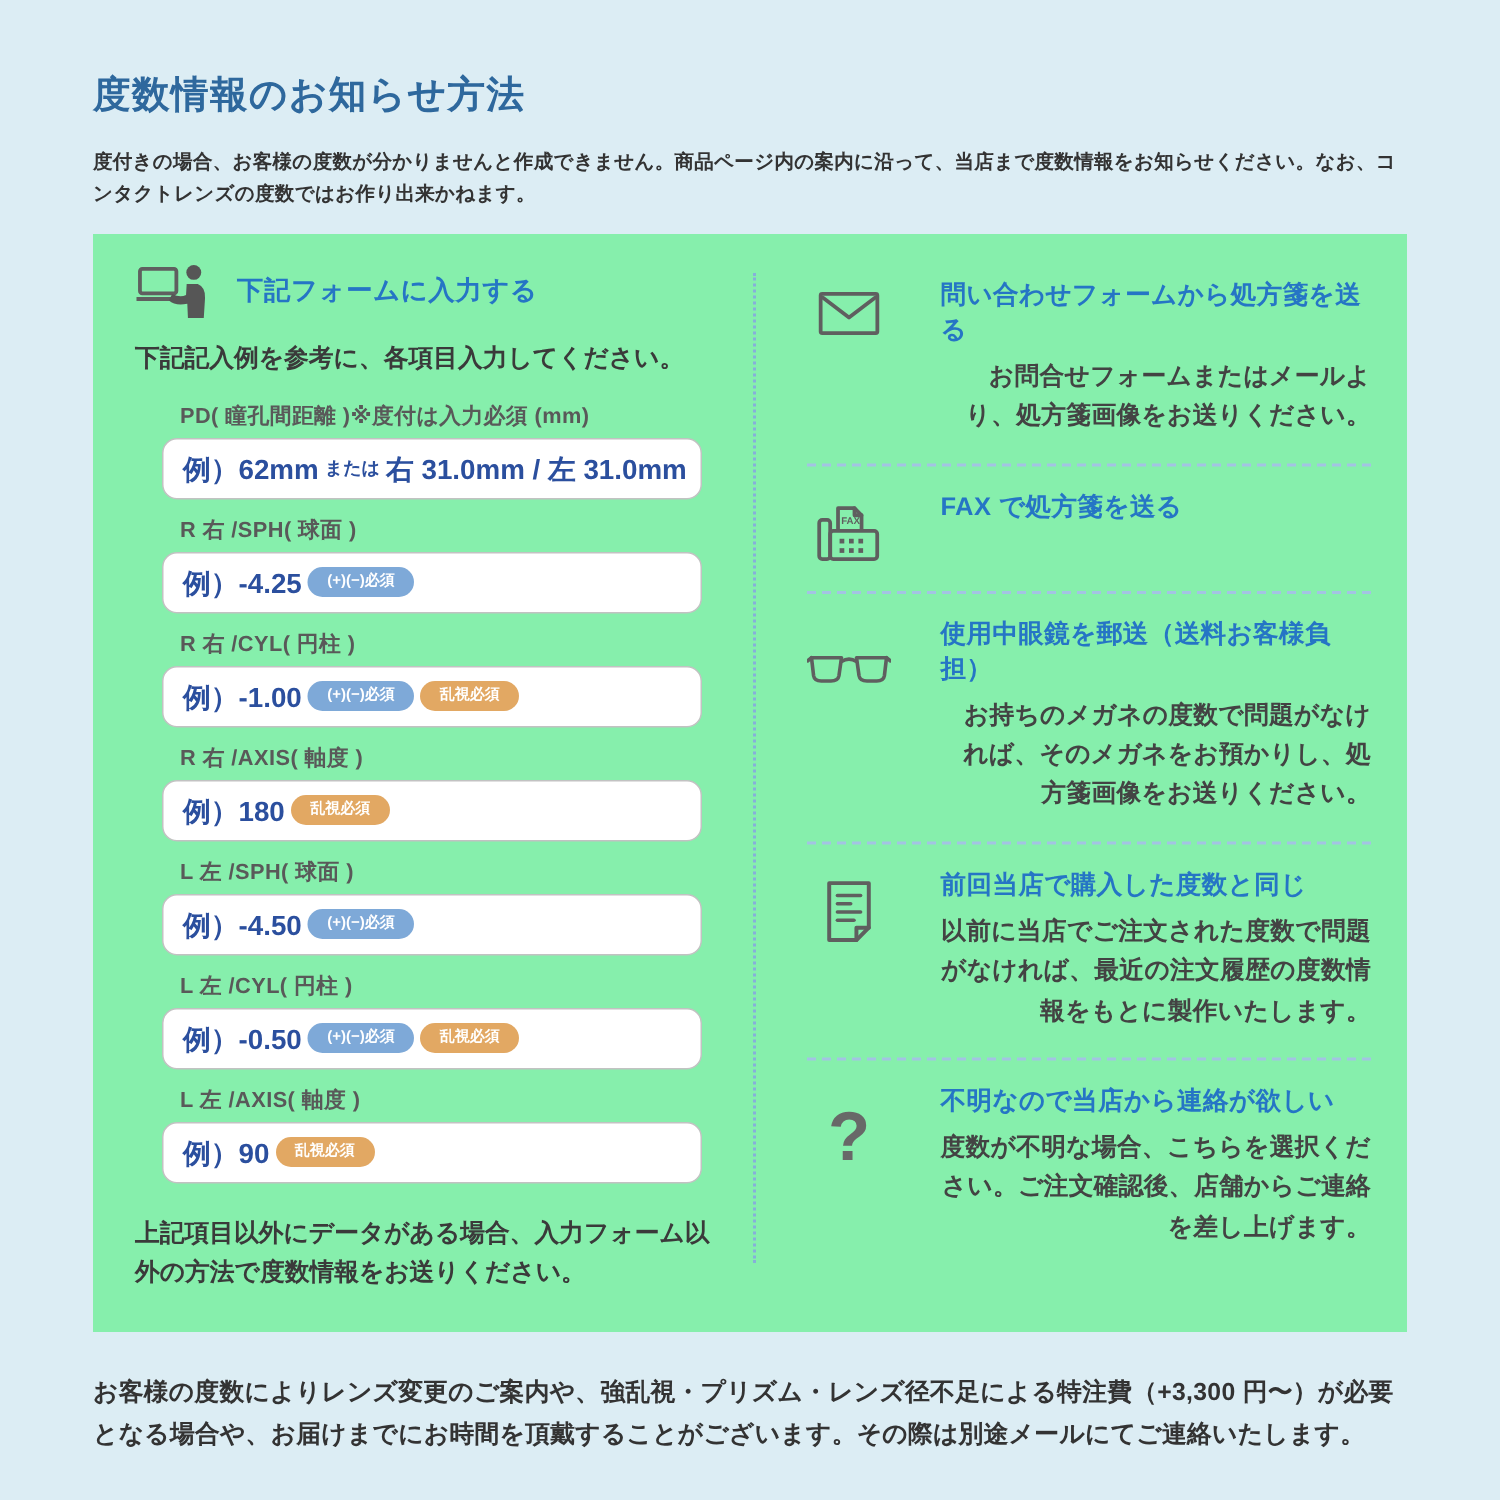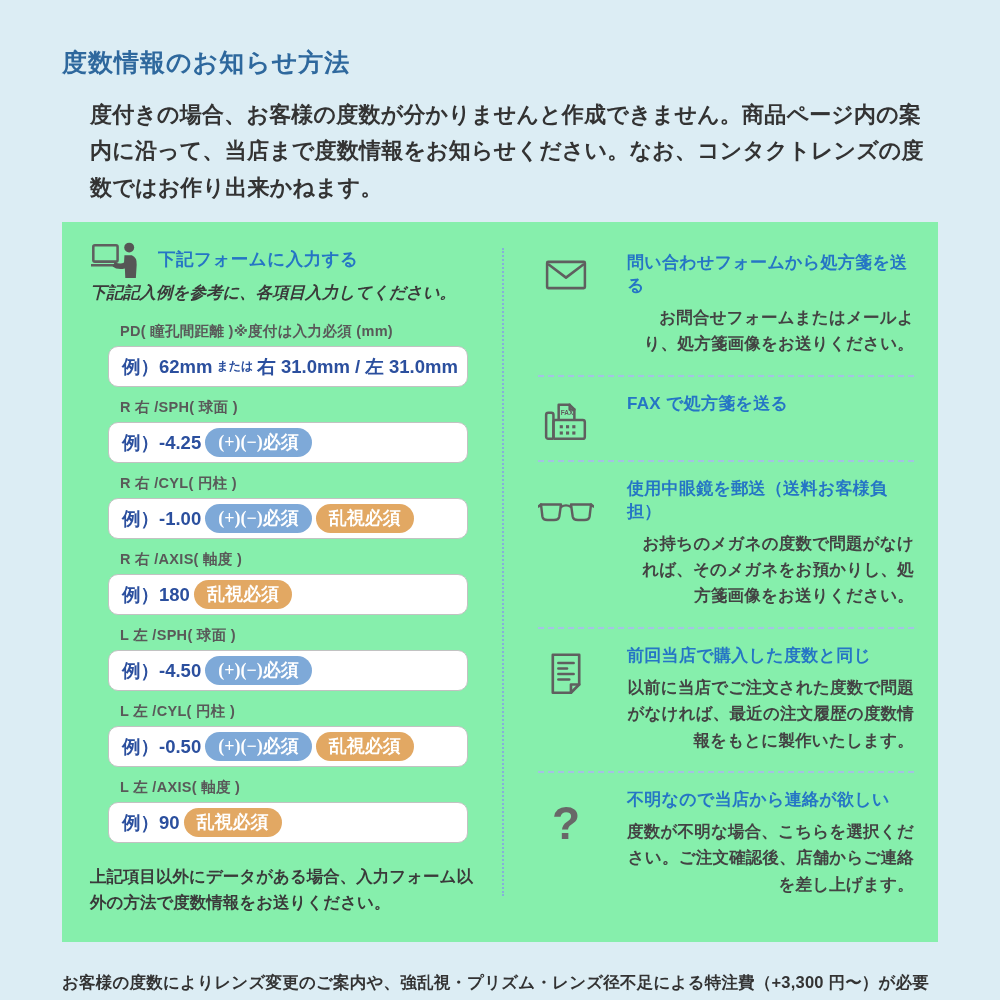--- a/index.html
+++ b/index.html
@@ -9,57 +9,57 @@
     background:#dcedf4;
     font-family:"Liberation Sans","DejaVu Sans",sans-serif;
     color:#333;
   }
   .page { padding:46px 62px 0 62px; }
 
   .page-title {
     font-size:25px; font-weight:bold; color:#2e689d; letter-spacing:1px;
   }
   .intro {
-    margin-top:18px; font-size:22px; line-height:1.65; color:#333;
-    font-weight:bold; letter-spacing:.2px;margin-left:28px;
+    margin-top:18px; font-size:13px; line-height:1.65; color:#333;
+    font-weight:bold; letter-spacing:.2px;
   }
 
   
   .card {
     margin-top:16px; background:#86efac; display:flex;
     padding:12px 0 26px 0;
   }
   .col-left { width:440px; padding:6px 0 0 26px; flex:none; }
   .vdiv {
     flex:none; width:0; border-left:2px dotted #86b0d9; margin:14px 0 20px 0;
   }
   .col-right { flex:1; padding:2px 24px 0 34px; }
 
   
   .sec-head { display:flex; align-items:center; gap:14px; }
   .sec-head .icon { width:56px; display:flex; justify-content:center; }
   .sec-head h2 { font-size:17.5px; color:#2575c5; letter-spacing:.5px; }
-  .instruction { margin:4px 0 18px 2px; font-size:16.5px; font-weight:bold; color:#3a3a3a;font-style:italic; }
+  .instruction { margin:16px 0 18px 2px; font-size:16.5px; font-weight:bold; color:#3a3a3a; }
 
   .form { margin-left:20px; }
   .group { margin-bottom:11px; }
   .flabel {
     font-size:14.5px; font-weight:bold; color:#595959;
     margin:0 0 5px 12px; letter-spacing:.3px;
   }
   .fbox {
     width:360px; height:41px; background:#fff;
     border:1.6px solid #c2c2c2; border-radius:10px;
     display:flex; align-items:center; gap:4px; padding:0 13px;
   }
   .ex { font-size:18.5px; font-weight:bold; color:#2b4f9e; white-space:nowrap; }
   .ex-small { font-size:12px; font-weight:bold; color:#2b4f9e; white-space:nowrap; }
   .pill {
-    font-size:18px; font-weight:bold; color:#fff; border-radius:999px;
-    padding:4px 13px; white-space:nowrap; line-height:1.2;font-family:Liberation Serif, serif;
+    font-size:10px; font-weight:bold; color:#fff; border-radius:999px;
+    padding:4px 13px; white-space:nowrap; line-height:1.2;
   }
   .pill-blue { background:#7ea9d8; }
   .pill-orange { background:#e2a863; }
 
   .left-note {
     margin:20px 0 0 2px; width:392px;
     font-size:16.5px; font-weight:bold; line-height:1.6; color:#3a3a3a;
   }
 
   

